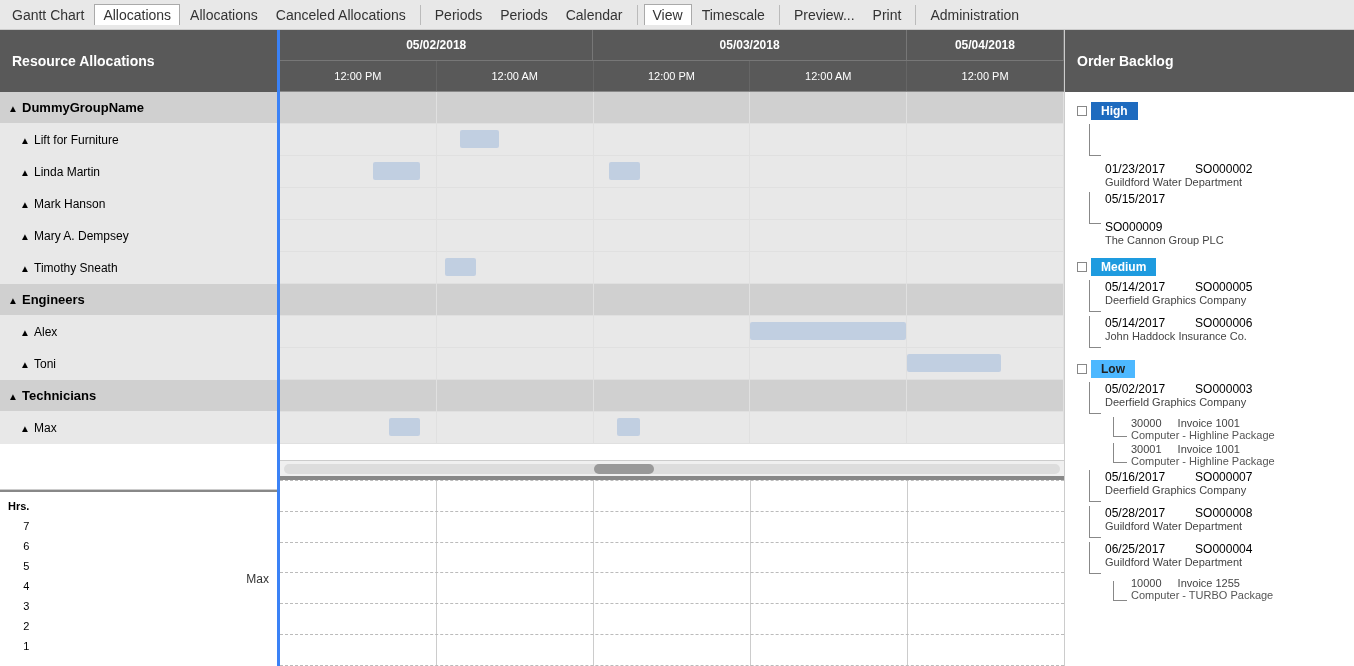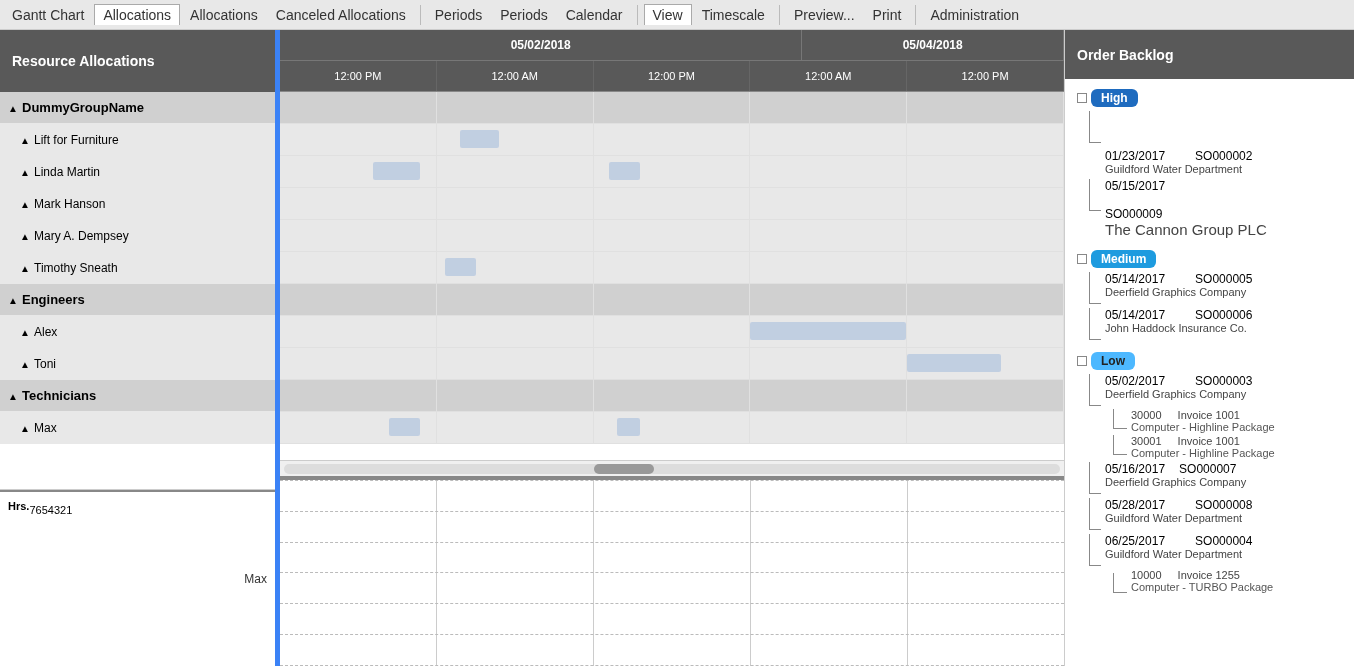--- a/index.html
+++ b/index.html
@@ -35,21 +35,21 @@
       display: flex;
       flex-direction: row;
       height: calc(666px - 30px);
     }
 
     
     .left-panel {
       width: 280px;
       display: flex;
       flex-direction: column;
-      border-right: 5px solid #3b82f6;
+      border-right: 3px solid #3b82f6;
       flex-shrink: 0;
     }
 
     .resource-header {
       background: #595959;
       color: white;
       font-weight: bold;
       font-size: 14px;
       padding: 8px 12px;
       height: 62px;
@@ -217,21 +217,21 @@
       display: flex;
       flex-direction: column;
     }
 
     .backlog-header {
       background: #595959;
       color: white;
       font-weight: bold;
       font-size: 14px;
       padding: 8px 12px;
-      height: 49px;
+      height: 62px;
       display: flex;
       align-items: center;
     }
 
     .backlog-content {
       padding: 4px 0;
       overflow-y: auto;
       flex: 1;
     }
 
@@ -248,21 +248,20 @@
       border: 1px solid #888;
       background: white;
       cursor: pointer;
     }
 
     .priority-badge {
       padding: 2px 10px;
       font-weight: bold;
       font-size: 12px;
       color: white;
-      border-radius: 6px;
     }
     .priority-high { background: #1e6bbf; }
     .priority-medium { background: #1e9bdf; }
     .priority-low { background: #4db8ff; color: #222; }
 
     .section-divider {
       height: 2px;
       background: #888;
     }
   </style>
@@ -341,21 +340,21 @@
         <span>Technicians</span>
       </div>
       <div class="tree-item tree-child">
         <span class="triangle">▲</span>
         <span>Max</span>
       </div>
     </div>
 
     <div class="section-divider"></div>
     <div style="height: 174px; background: white; display: flex; align-items: flex-start; justify-content: space-between; padding: 4px 8px;">
-      <div style="display: flex; flex-direction: row; padding-top: 4px;">
+      <div style="display: flex; flex-direction: column; align-items: flex-end; padding-top: 4px;">
         <span style="font-weight:bold; font-size:11px; margin-bottom: 4px;">Hrs.</span>
         <span style="font-size:11px; line-height: 20px;">7</span>
         <span style="font-size:11px; line-height: 20px;">6</span>
         <span style="font-size:11px; line-height: 20px;">5</span>
         <span style="font-size:11px; line-height: 20px;">4</span>
         <span style="font-size:11px; line-height: 20px;">3</span>
         <span style="font-size:11px; line-height: 20px;">2</span>
         <span style="font-size:11px; line-height: 20px;">1</span>
       </div>
       <div style="display:flex; align-items: center; height:100%;">
@@ -364,20 +363,23 @@
     </div>
   </div>
 
   <div class="gantt-area">
 
     <div class="gantt-header">
       <div class="gantt-dates-row">
         <div class="gantt-date-cell" style="flex: 2;">
           <span>05/02/2018</span>
         </div>
+        <div class="gantt-date-cell" style="flex: 2;">
+          <span>05/03/2018</span>
+        </div>
         <div class="gantt-date-cell" style="flex: 1;">
           <span>05/04/2018</span>
         </div>
       </div>
       <div class="gantt-times-row">
         <div class="gantt-time-cell">
           <span>12:00 PM</span>
         </div>
         <div class="gantt-time-cell">
           <span>12:00 AM</span>
@@ -556,21 +558,21 @@
             </div>
           </div>
 
           <div style="display:flex; align-items:flex-start; padding: 2px 0;">
             <div style="width:12px; height:32px; border-left:1px solid #888; border-bottom:1px solid #888; margin-right:4px; flex-shrink:0;"></div>
             <div>
               <div style="display:flex; gap:14px; font-size:12px;flex-direction:column;">
                 <span>05/15/2017</span>
                 <span>SO000009</span>
               </div>
-              <div style="font-size:15px; color:#444;">The Cannon Group PLC</div>
+              <div style="font-size:11px; color:#444;">The Cannon Group PLC</div>
             </div>
           </div>
         </div>
       </div>
 
       <div style="padding: 4px 8px;">
         <div class="backlog-priority-row">
           <div class="connector-box"></div>
           <span class="priority-badge priority-medium">Medium</span>
         </div>
@@ -639,21 +641,21 @@
                   </div>
                   <div style="font-size:11px; color:#555;">Computer - Highline Package</div>
                 </div>
               </div>
             </div>
           </div>
 
           <div style="display:flex; align-items:flex-start; padding: 2px 0;">
             <div style="width:12px; height:32px; border-left:1px solid #888; border-bottom:1px solid #888; margin-right:4px; flex-shrink:0;"></div>
             <div>
-              <div style="display:flex; gap:14px; font-size:12px;text-align:center;">
+              <div style="display:flex; gap:30px; font-size:12px;text-align:center;">
                 <span>05/16/2017</span>
                 <span>SO000007</span>
               </div>
               <div style="font-size:11px; color:#444;">Deerfield Graphics Company</div>
             </div>
           </div>
 
           <div style="display:flex; align-items:flex-start; padding: 2px 0;">
             <div style="width:12px; height:32px; border-left:1px solid #888; border-bottom:1px solid #888; margin-right:4px; flex-shrink:0;"></div>
             <div>

